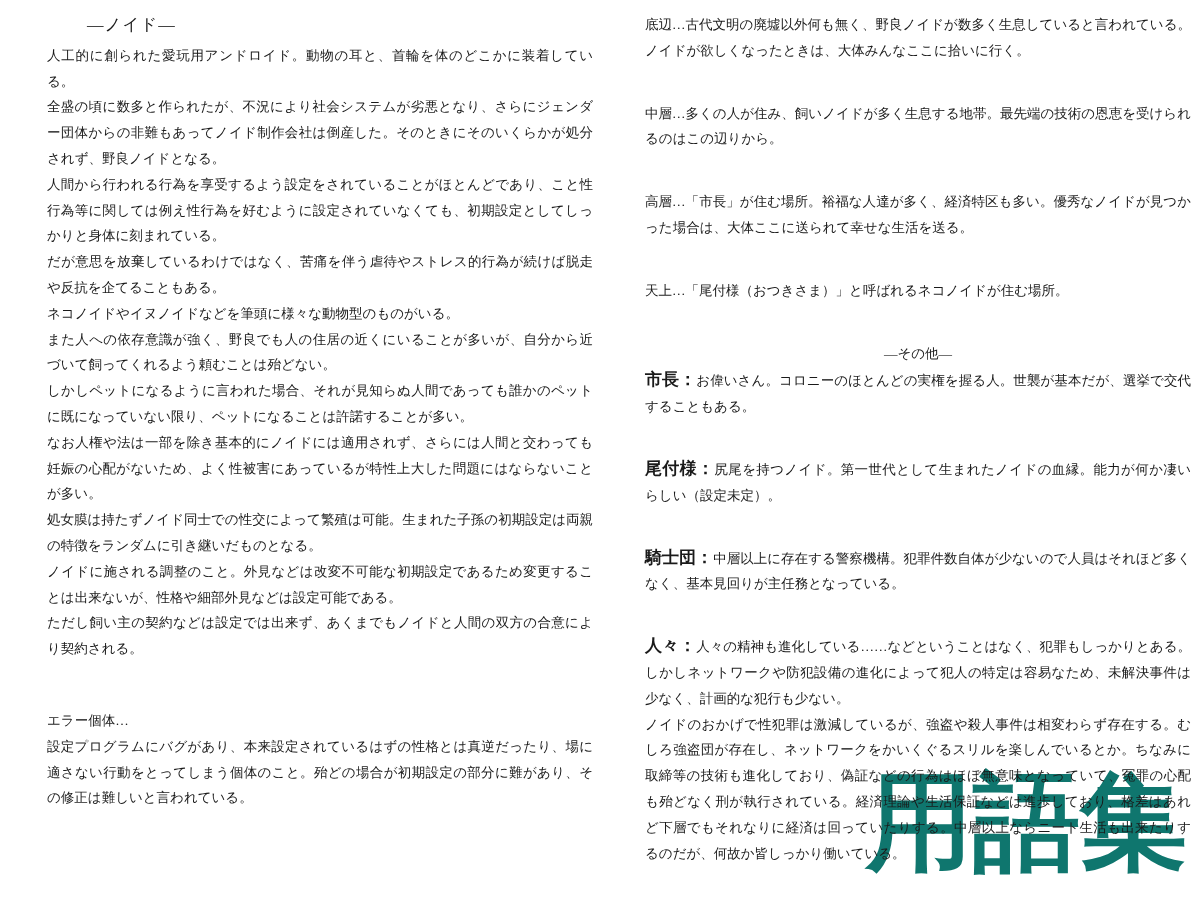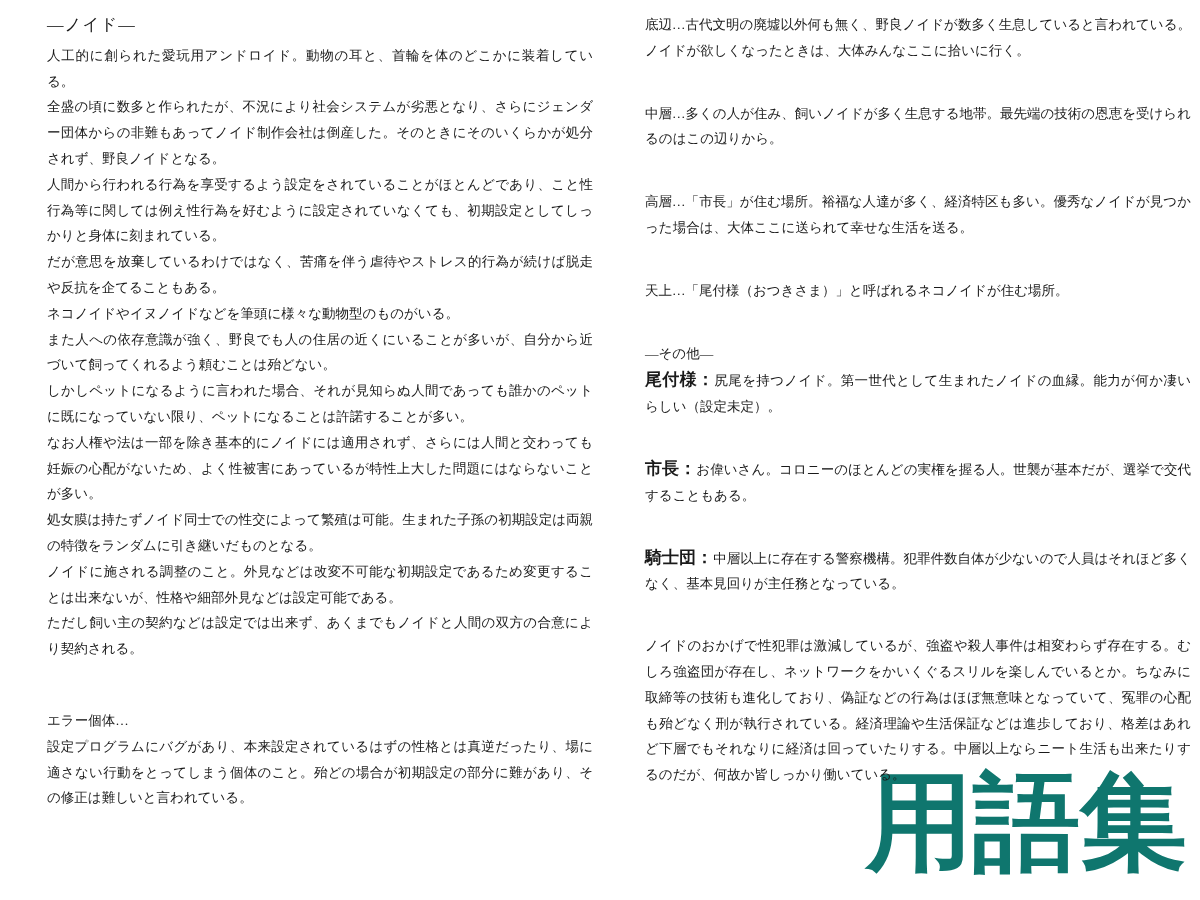--- a/index.html
+++ b/index.html
@@ -23,26 +23,27 @@
     text-align: justify;
     z-index: 1;
   }
   .col-left  { left: 47px; }
   .col-right { left: 645px; }
   p { margin: 0; }
   .h-major {
     font-size: 16.5px;
     letter-spacing: 1px;
     text-align: left;
+    margin-left: 40px;
   }
   .noid-heading { margin-bottom: 5px; }
   .gap-settei { margin-top: 49px; }
   .gap-error  { margin-top: 46px; }
   .level-entry { margin-bottom: 37px; }
-  .other-heading { margin-bottom: 1px; text-align: left; }
+  .other-heading { margin-bottom: 1px; text-align: center; }
   .term-entry { margin-bottom: 36px; }
   .term-label {
     font-family: "Liberation Sans", sans-serif;
     font-weight: bold;
     font-size: 17px;
   }
   .watermark {
     position: absolute;
     top: 769px;
     right: 13px;
@@ -85,30 +86,31 @@
 
   <div class="col col-right">
     <p class="level-entry">底辺…古代文明の廃墟以外何も無く、野良ノイドが数多く生息していると言われている。ノイドが欲しくなったときは、大体みんなここに拾いに行く。</p>
     <p class="level-entry">中層…多くの人が住み、飼いノイドが多く生息する地帯。最先端の技術の恩恵を受けられるのはこの辺りから。</p>
     <p class="level-entry">高層…「市長」が住む場所。裕福な人達が多く、経済特区も多い。優秀なノイドが見つかった場合は、大体ここに送られて幸せな生活を送る。</p>
     <p class="level-entry">天上…「尾付様（おつきさま）」と呼ばれるネコノイドが住む場所。</p>
 
     <p class="other-heading">―その他―</p>
 
     <div class="term-entry">
-      <p><span class="term-label">尾付様：</span><span>尻尾を持つノイド。第一世代として生まれたノイドの血縁。能力が何か凄いらしい（設定未定）。</span></p>
+      <p><span class="term-label">市長：</span><span>お偉いさん。コロニーのほとんどの実権を握る人。世襲が基本だが、選挙で交代することもある。</span></p>
     </div>
 
     <div class="term-entry">
-      <p><span class="term-label">市長：</span><span>お偉いさん。コロニーのほとんどの実権を握る人。世襲が基本だが、選挙で交代することもある。</span></p>
+      <p><span class="term-label">尾付様：</span><span>尻尾を持つノイド。第一世代として生まれたノイドの血縁。能力が何か凄いらしい（設定未定）。</span></p>
     </div>
 
     <div class="term-entry">
       <p><span class="term-label">騎士団：</span><span>中層以上に存在する警察機構。犯罪件数自体が少ないので人員はそれほど多くなく、基本見回りが主任務となっている。</span></p>
     </div>
 
     <div class="term-entry">
+      <p><span class="term-label">人々：</span><span>人々の精神も進化している……などということはなく、犯罪もしっかりとある。しかしネットワークや防犯設備の進化によって犯人の特定は容易なため、未解決事件は少なく、計画的な犯行も少ない。</span></p>
       <p>ノイドのおかげで性犯罪は激減しているが、強盗や殺人事件は相変わらず存在する。むしろ強盗団が存在し、ネットワークをかいくぐるスリルを楽しんでいるとか。ちなみに取締等の技術も進化しており、偽証などの行為はほぼ無意味となっていて、冤罪の心配も殆どなく刑が執行されている。経済理論や生活保証などは進歩しており、格差はあれど下層でもそれなりに経済は回っていたりする。中層以上ならニート生活も出来たりするのだが、何故か皆しっかり働いている。</p>
     </div>
 
   </div>
 
 </div>
 
 </body></html>

